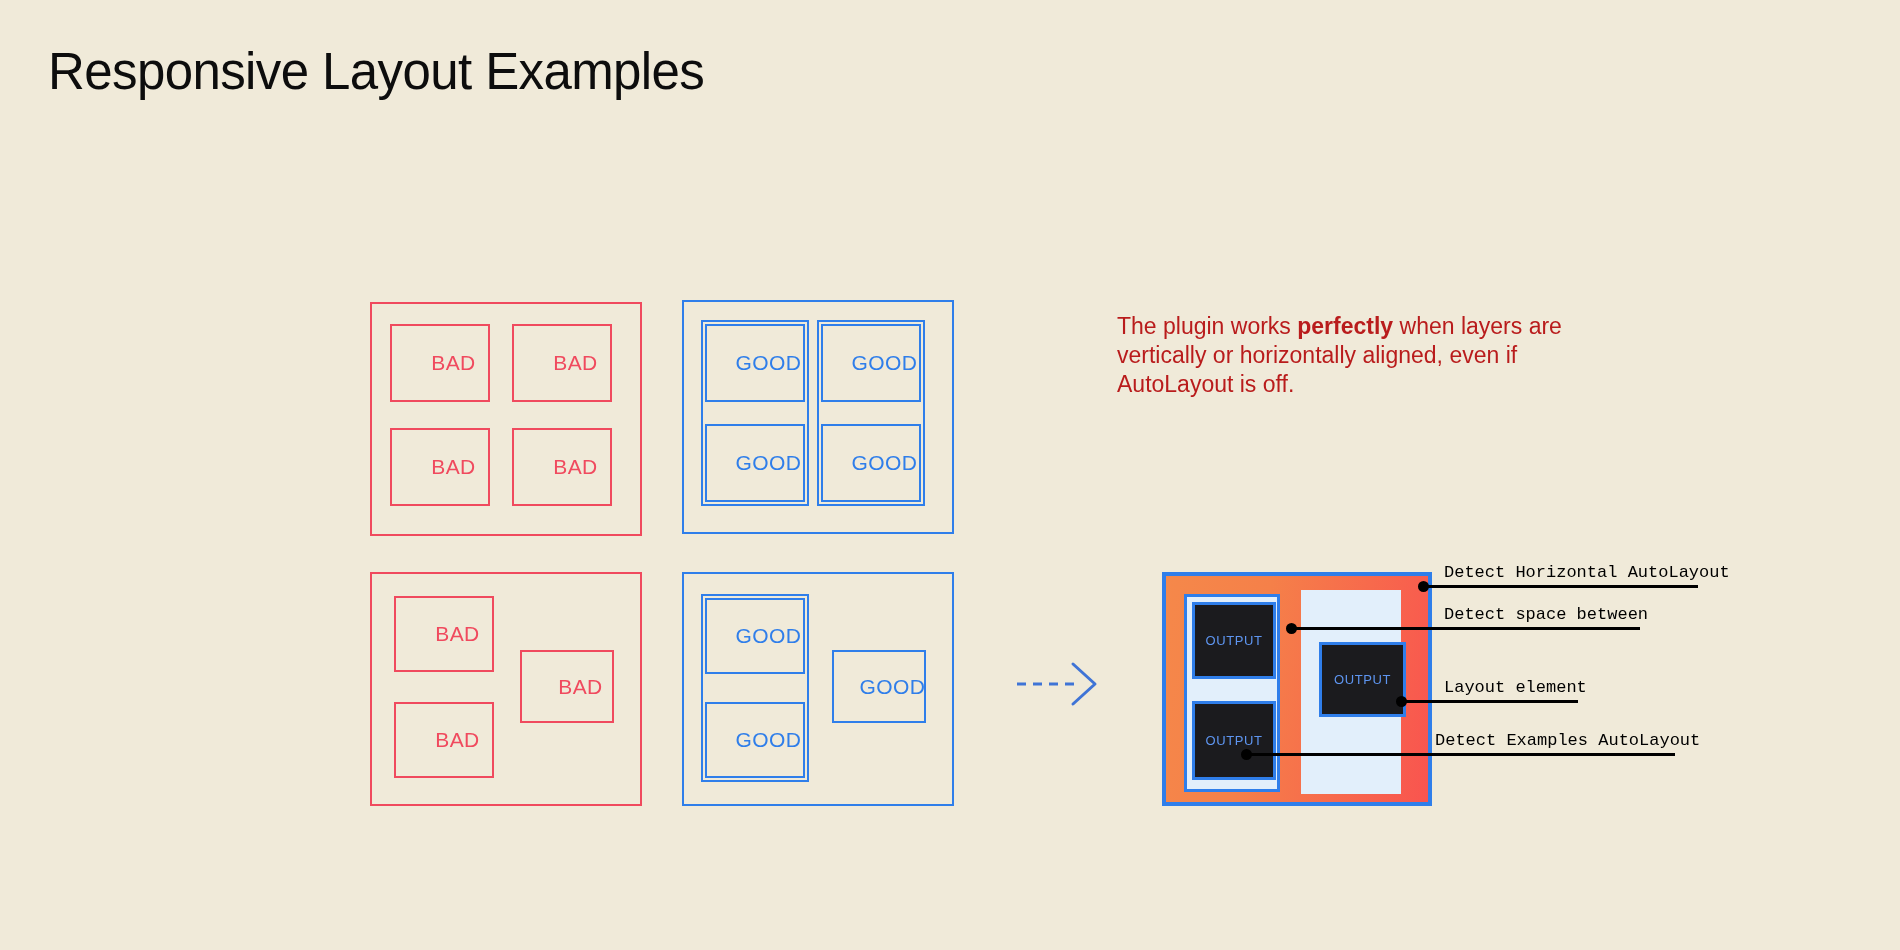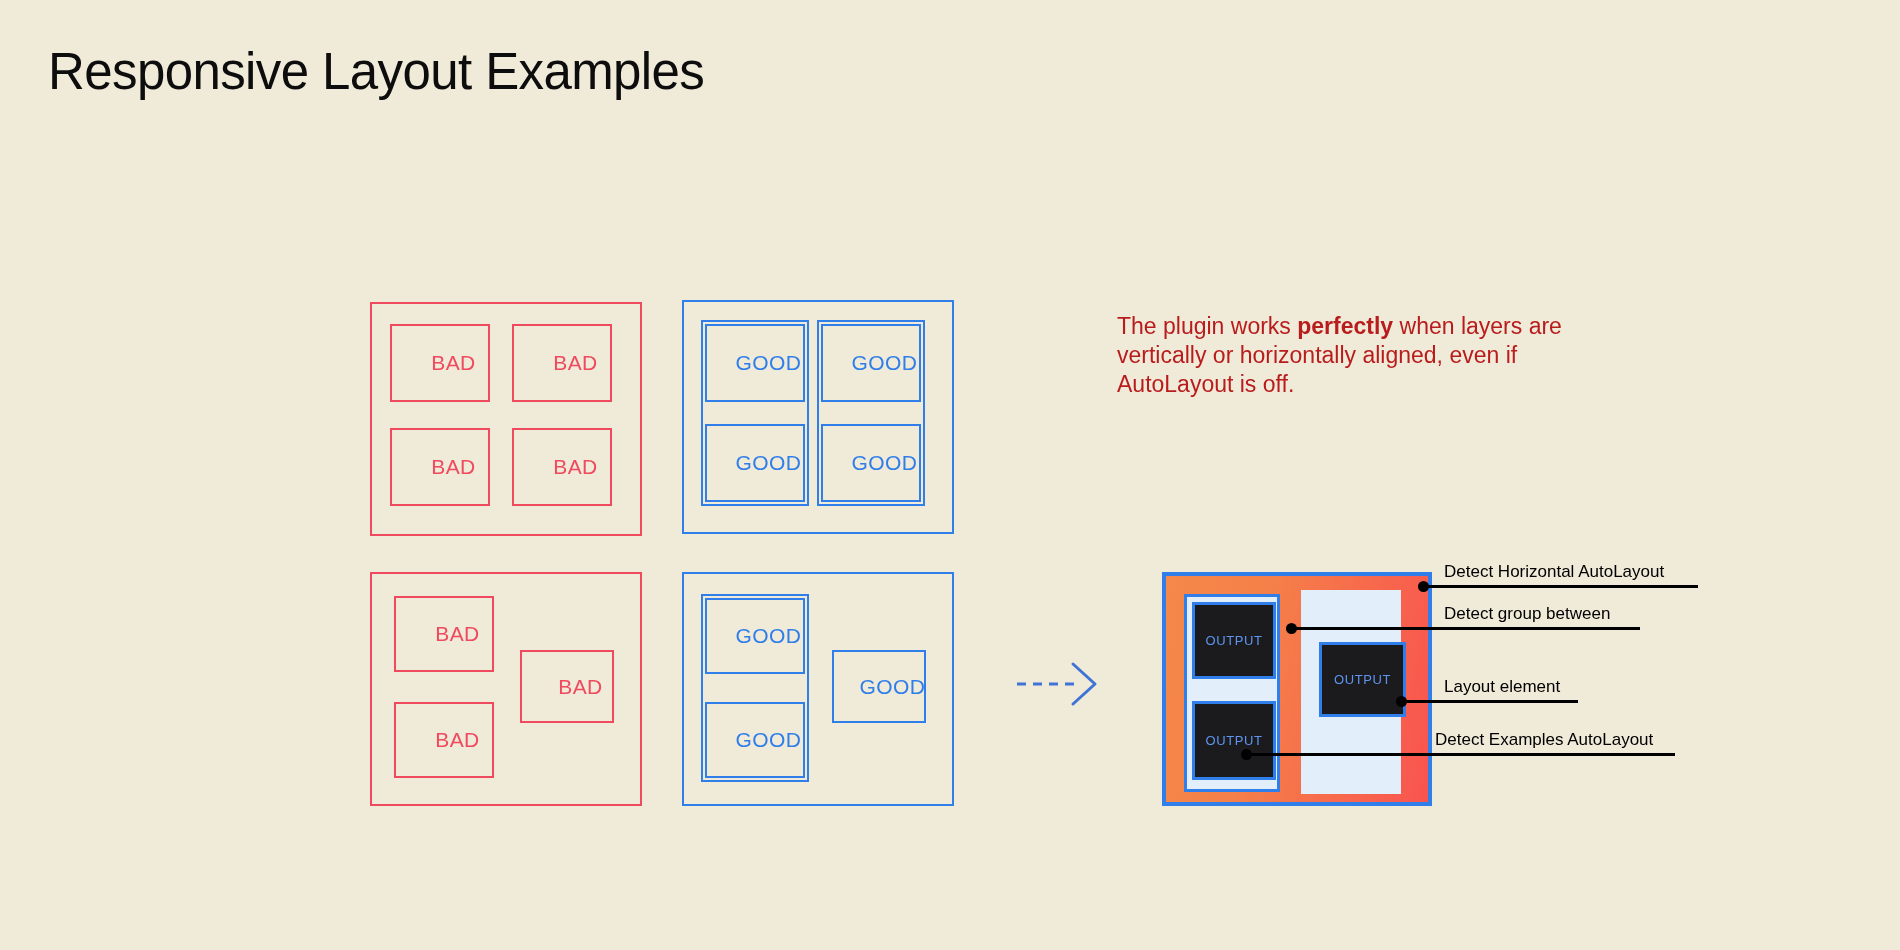--- a/index.html
+++ b/index.html
@@ -137,20 +137,21 @@
     left: 153px;
     top: 66px;
     width: 87px;
     height: 75px;
   }
 
   
   .annot {
     position: absolute;
     color: #000;
+    font-family: Liberation Mono, monospace;
   }
   .annot-label {
     position: absolute;
     font-size: 17px;
     white-space: nowrap;
     bottom: 6px;
     left: 0;
   }
   .annot-line {
     position: absolute;
@@ -266,21 +267,21 @@
 </div>
 
 <div class="annot" style="left:1422px; top:548px; width:280px; height:40px;">
   <span class="annot-label" style="left:22px;">Detect Horizontal AutoLayout</span>
   <div class="annot-line" style="left:22px; width:254px;"></div>
   <div class="annot-leader" style="left:0px; width:24px;"></div>
   <div class="annot-dot" style="left:-4px;"></div>
 </div>
 
 <div class="annot" style="left:1290px; top:590px; width:420px; height:40px;">
-  <span class="annot-label" style="left:154px;">Detect group between</span>
+  <span class="annot-label" style="left:154px;">Detect space between</span>
   <div class="annot-line" style="left:154px; width:196px;"></div>
   <div class="annot-leader" style="left:0px; width:156px;"></div>
   <div class="annot-dot" style="left:-4px;"></div>
 </div>
 
 <div class="annot" style="left:1400px; top:663px; width:320px; height:40px;">
   <span class="annot-label" style="left:44px;">Layout element</span>
   <div class="annot-line" style="left:44px; width:134px;"></div>
   <div class="annot-leader" style="left:0px; width:46px;"></div>
   <div class="annot-dot" style="left:-4px;"></div>

